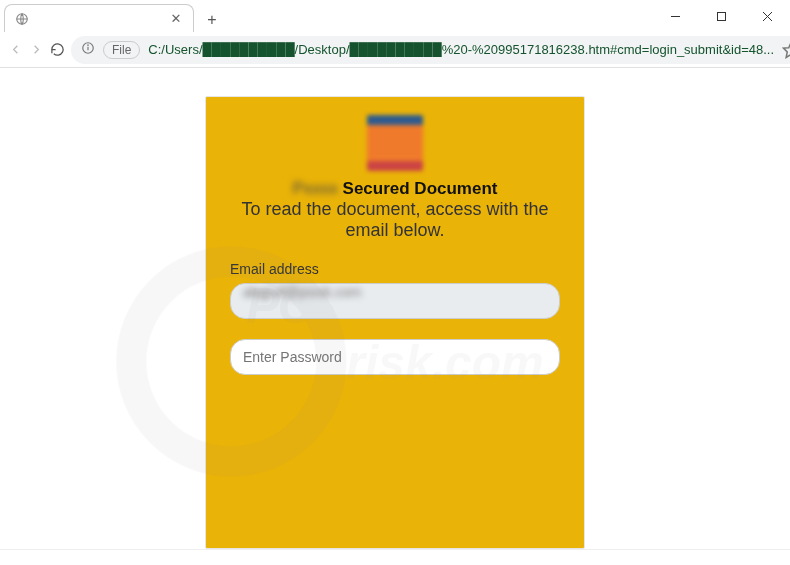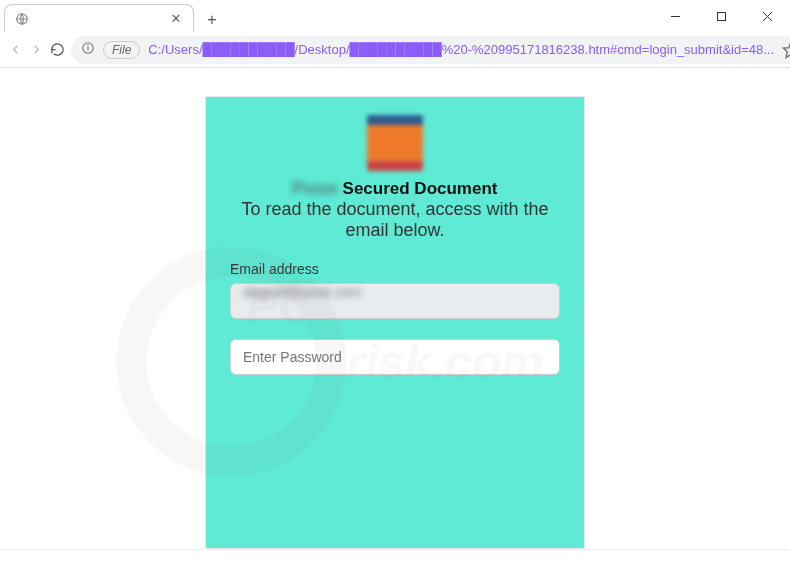--- a/index.html
+++ b/index.html
@@ -18,41 +18,41 @@
   .windowbtns { display:flex; }
   .winbtn { width: 46px; display:flex; align-items:center; justify-content:center; color:#444; }
   .winbtn svg { width:11px; height:11px; }
 
   
   .toolbar { height: 36px; background:#fff; border-bottom: 1px solid #e0e0e0; display:flex; align-items:center; padding: 0 8px; gap: 6px; }
   .navbtn { width: 24px; height:24px; display:flex; align-items:center; justify-content:center; color:#7a7a7a; }
   .navbtn.disabled { color:#bbb; }
   .navbtn svg { width:15px; height:15px; }
   .omnibox { flex:1; height:28px; background:#f1f3f4; border-radius:14px; display:flex; align-items:center; padding:0 10px; gap:8px; font-size:13px; color:#555; }
-  .filechip { display:flex; align-items:flex-start; gap:4px; color:#666; border:1px solid #ccc; border-radius:10px; padding: 1px 8px; font-size:12px;font-style:italic; }
-  .urltext { flex:1; white-space:nowrap; overflow:hidden; text-overflow:ellipsis; color:#8b5cf6; }
+  .filechip { display:flex; align-items:flex-start; gap:4px; color:#666; border:1px solid #ccc; border-radius:10px; padding: 1px 8px; font-size:12px; }
+  .urltext { flex:1; white-space:nowrap; overflow:hidden; text-overflow:ellipsis; color:#14532d; }
   .star { width:18px; height:18px; display:flex;align-items:center;justify-content:center; color:#7a7a7a; }
 
   
   .viewport { position:absolute; top:68px; left:0; right:0; bottom:16px; background:#fff; overflow:hidden; display:flex; justify-content:center; padding-top:28px; }
-  .card { width: 380px; background:#5eead4; border:1px solid #e6e6e6; border-radius:2px; }
+  .card { width: 380px; background:#eab308; border:1px solid #e6e6e6; border-radius:2px; }
   .card-body { padding: 14px 24px 20px 24px; text-align:center; }
   .logo { width:56px; height:56px; margin: 4px auto 8px auto; filter: blur(2px); background:
     linear-gradient(#2e5b8f,#2e5b8f) top / 100% 18% no-repeat,
     linear-gradient(#ef7a2b,#ef7a2b) center / 100% 64% no-repeat,
     linear-gradient(#c44,#c44) bottom / 100% 18% no-repeat;
     border-radius:2px; }
   .headline { font-size:17px; margin-top:4px; color:#111; }
   .headline .pad { display:inline-block; filter: blur(3px); color:#444; }
   .headline .bold { font-weight:600; }
   .subhead { font-size:18px; color:#333; }
 
   .field { text-align:left; margin-top:20px; }
   .field label { display:block; font-size:14px; color:#333; margin-bottom:6px; }
-  .finput { width:100%; height:36px; border:1px solid #ccc; border-radius:6px; padding:0 12px; font-size:14px; color:#555; }
+  .finput { width:100%; height:36px; border:1px solid #ccc; border-radius:15px; padding:0 12px; font-size:14px; color:#555; }
   .finput.readonly { background:#e9ecef; color:#6c757d; }
   .blurval { filter: blur(3px); color:#777; }
 
   .card-foot { border-top:1px solid #e6e6e6; padding:14px 20px; text-align:right; }
   .login-btn { background:#17a2b8; color:#fff; border:none; border-radius:4px; padding: 10px 22px; font-size:16px; cursor:pointer; }
 
   
   .watermark { position:absolute; left:50%; top:55%; transform:translate(-50%,-50%); pointer-events:none; opacity:0.07; }
   .wm-ring { width:230px; height:230px; border:30px solid #888; border-radius:50%; position:absolute; left:-130px; top:-30px; }
   .wm-text { font-size:50px; font-style:italic; font-weight:bold; color:#888; letter-spacing:-2px; white-space:nowrap; }

